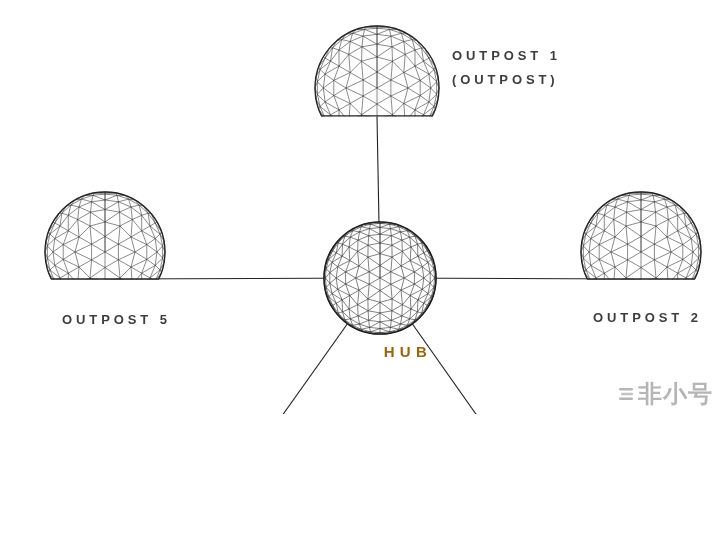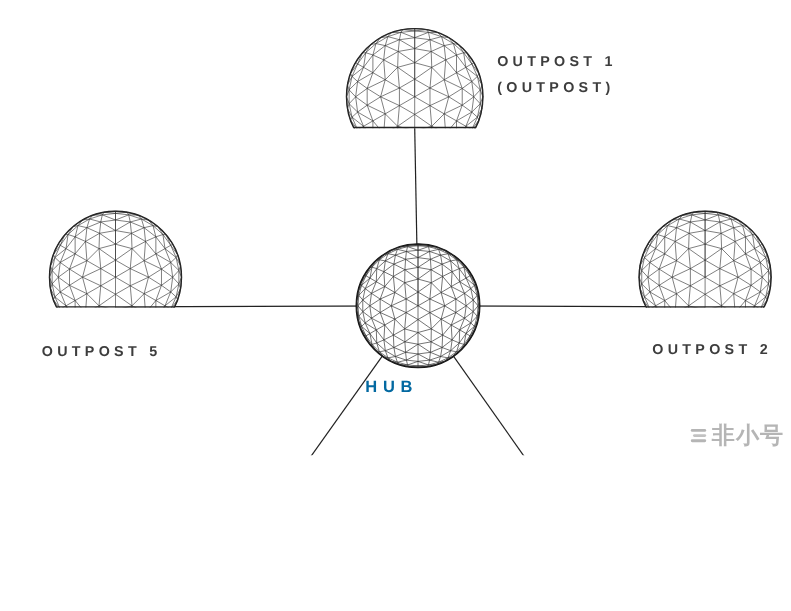--- a/index.html
+++ b/index.html
@@ -16,35 +16,35 @@
     font-size:13px;
     font-weight:600;
     letter-spacing:0.30em;
     color:#3d3d3d;
     white-space:nowrap;
     line-height:24px;
   }
   .hub-label{
     position:absolute;
     left:332px;top:343px;width:100px;
-    text-align:left;
+    text-align:right;
     font-size:15px;
     font-weight:700;
     letter-spacing:0.35em;
-    color:#0369a1;
+    color:#a16207;
   }
   .label-outpost-1{left:452px;top:44px;}
   .label-outpost-2{left:593px;top:306px;}
-  .label-outpost-5{left:38px;top:308px;text-align:right;}
+  .label-outpost-5{left:62px;top:308px;text-align:right;}
   .watermark{
     position:absolute;
     right:6px;bottom:4px;
     display:flex;align-items:center;gap:3px;
     color:#b5b5b5;
-    font-size:21px;
+    font-size:24px;
     font-weight:700;
     letter-spacing:1px;
   }
   .watermark svg{display:block;}
 </style>
 </head>
 <body>
 
 <div id="stage">
 

